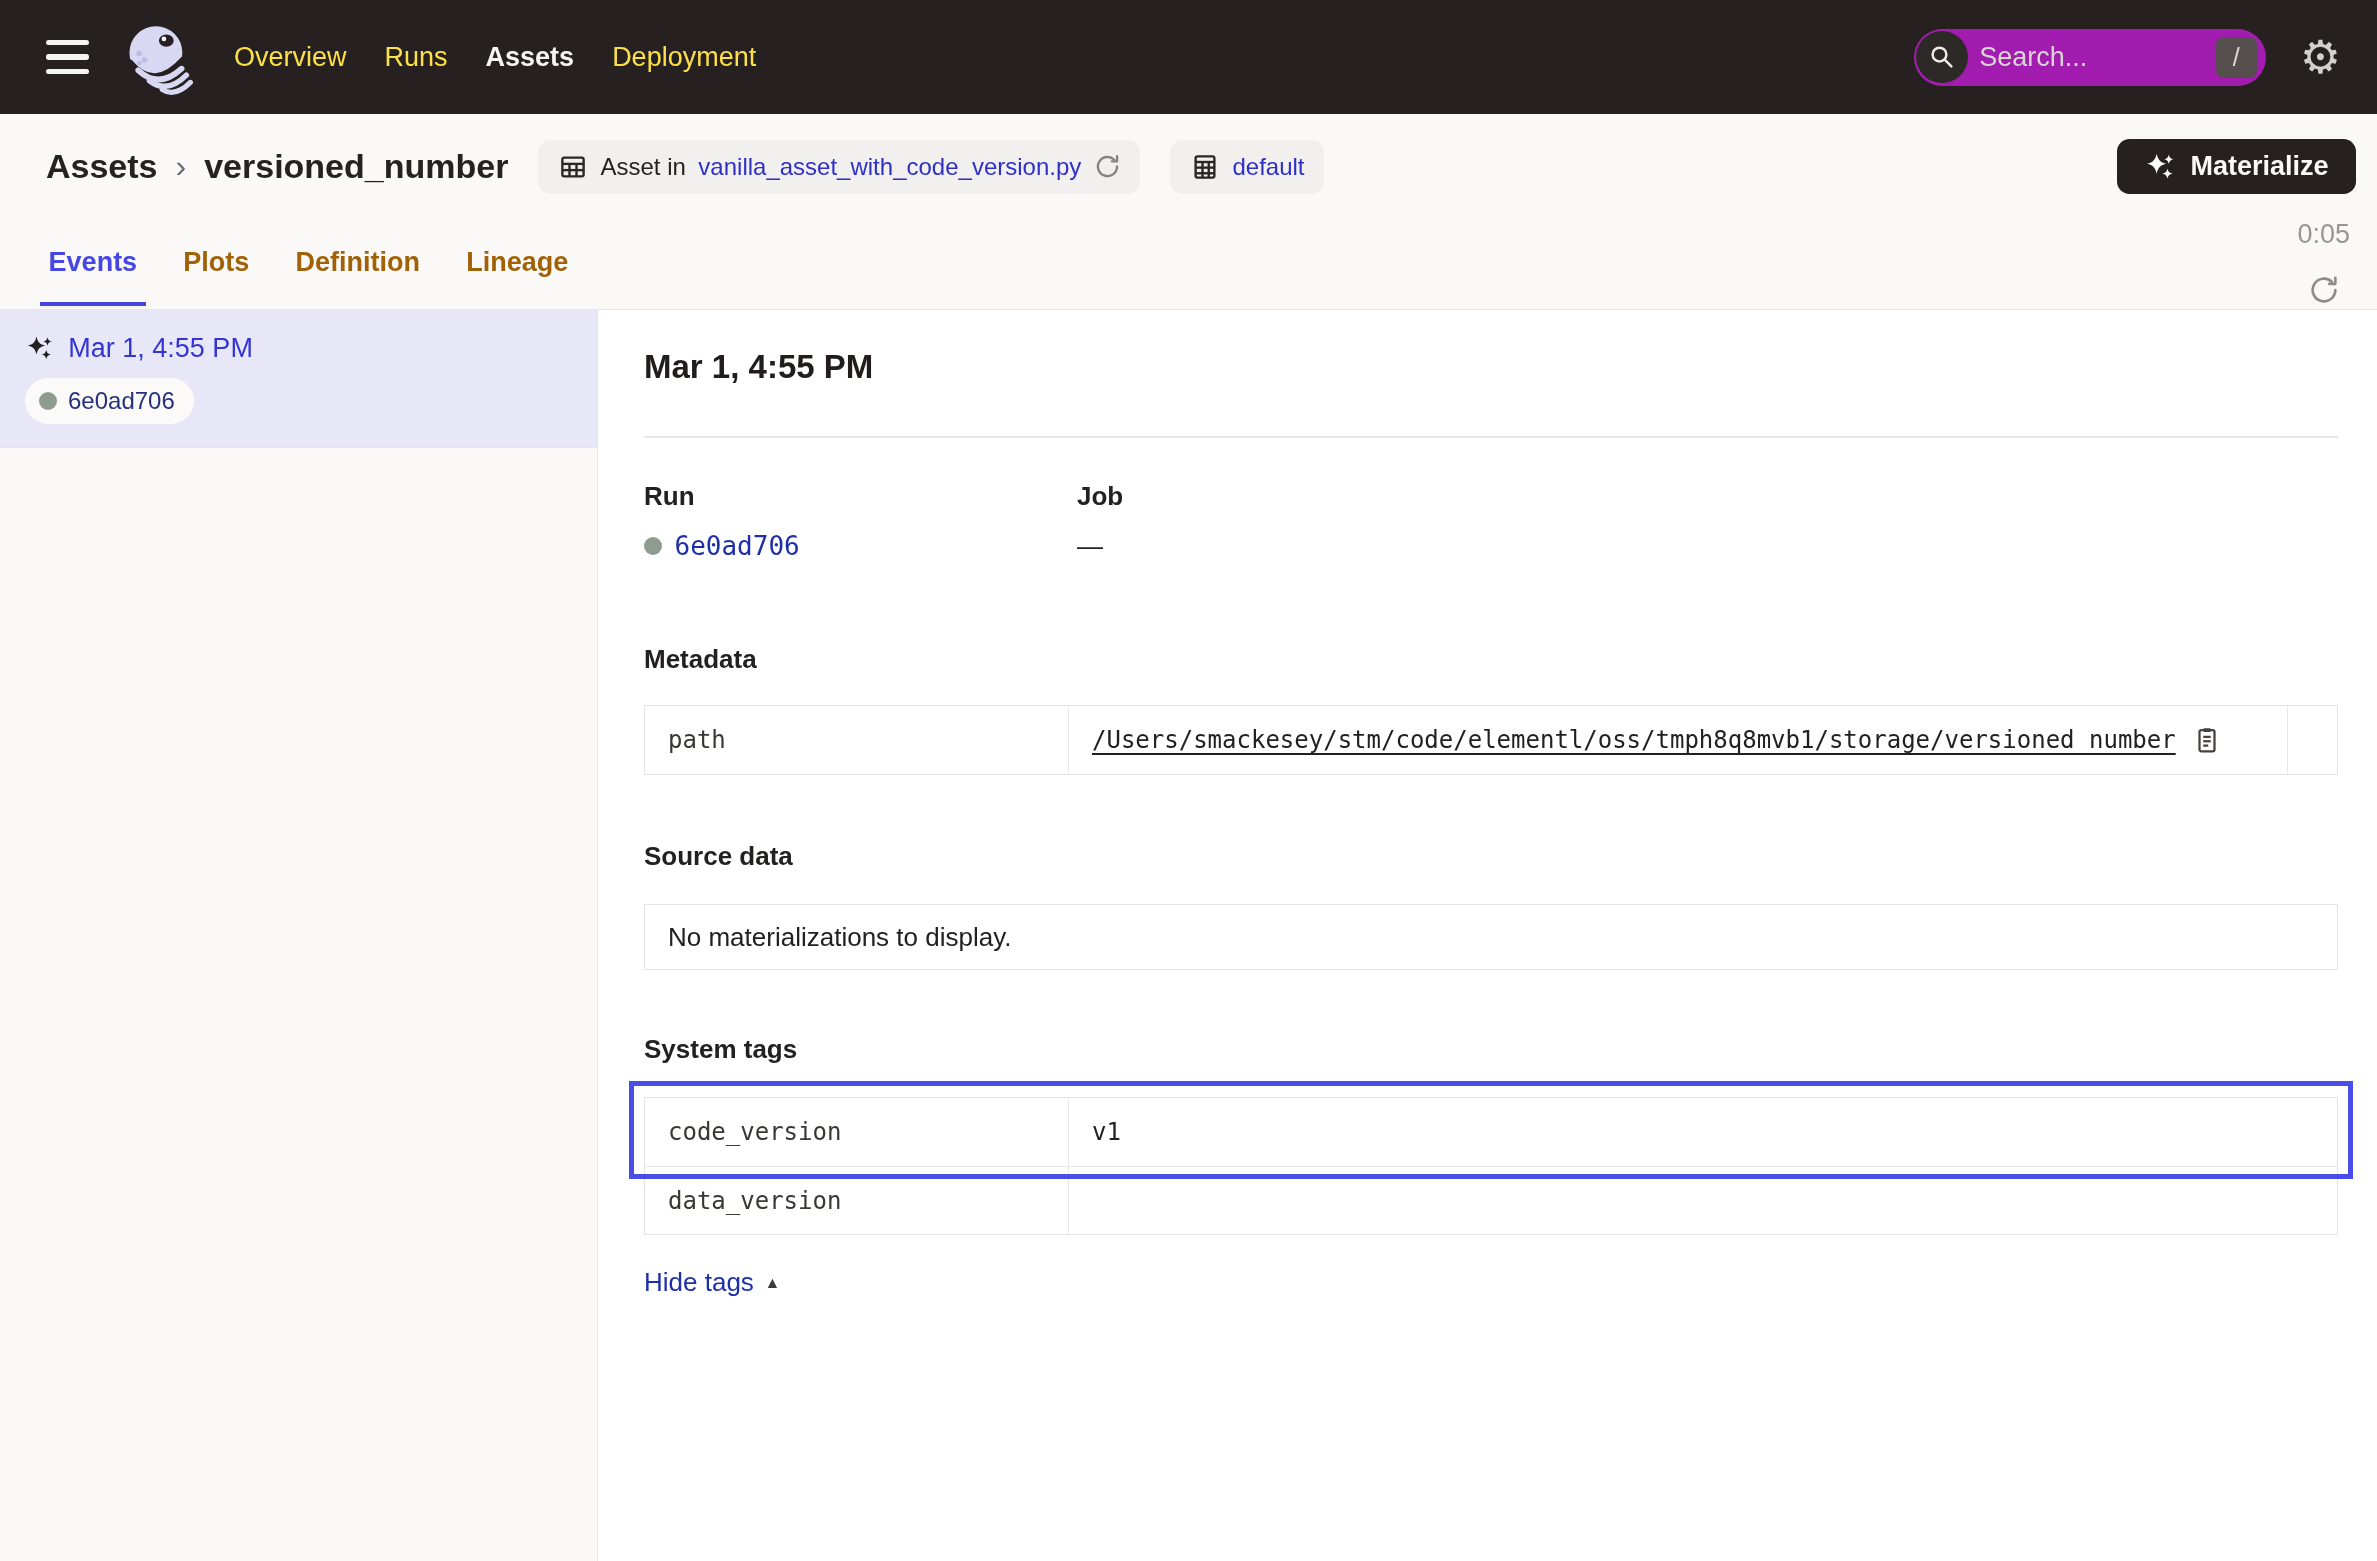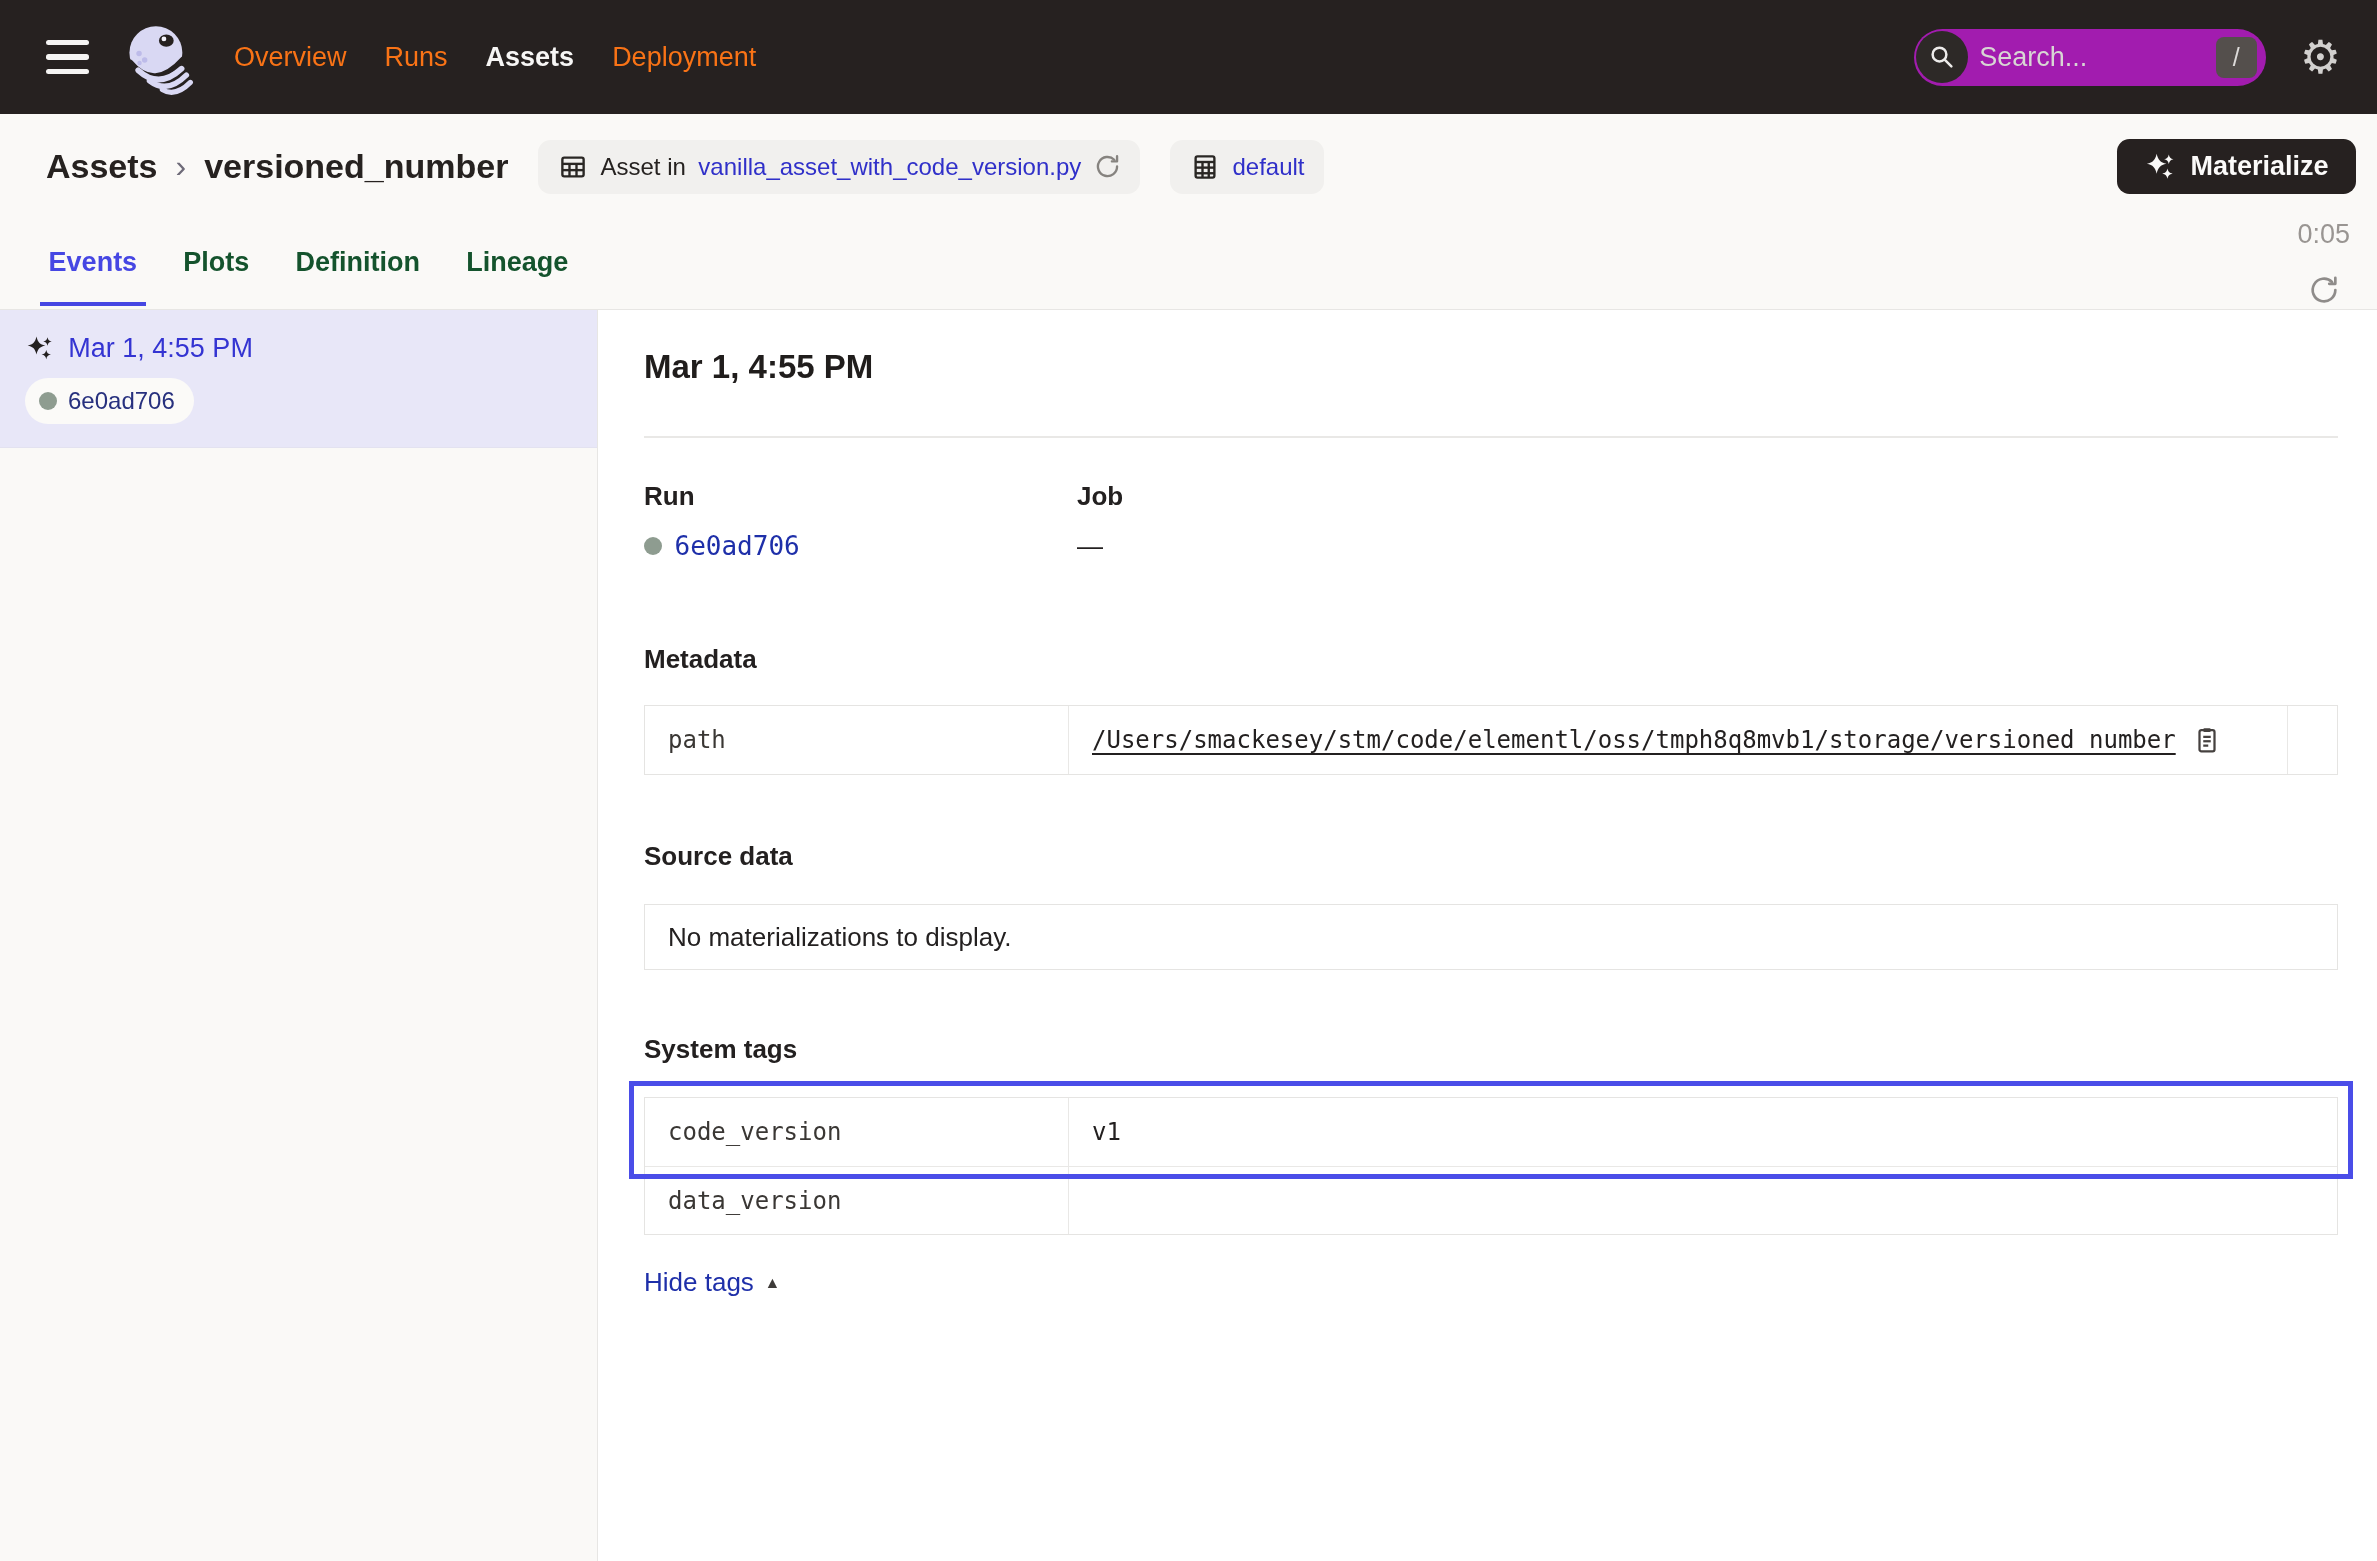--- a/index.html
+++ b/index.html
@@ -17,21 +17,21 @@
 
   
   .topnav{
     height:114px; background:var(--nav_bg); display:flex; align-items:center;
     padding:0 36px 0 46px;
   }
   .hamburger{width:43px; display:flex; flex-direction:column; gap:9px; cursor:pointer; background:none; border:none;}
   .hamburger span{display:block; height:5.4px; background:#F5F4F3; border-radius:2.7px;}
   .logo{width:77px; height:77px; margin-left:30px;}
   .navlinks{display:flex; align-items:center; gap:38px; margin-left:38px;}
-  .navlink{font-size:27px; font-weight:500; color:#f97316; text-decoration:none; cursor:pointer;}
+  .navlink{font-size:27px; font-weight:500; color:#fde047; text-decoration:none; cursor:pointer;}
   .navlink.active{color:#F7F6F5; font-weight:700;}
   .nav-spacer{flex:1;}
   .searchpill{
     width:352px; height:57px; background:#a21caf; border-radius:29px;
     display:flex; align-items:center; padding:0 9px 0 0;
   }
   .search-circle{
     width:52px; height:52px; border-radius:50%; background:#2D2927; margin-left:2.7px;
     display:flex; align-items:center; justify-content:center; flex:none;
   }
@@ -60,21 +60,21 @@
   .pill a{color:var(--link); text-decoration:none; cursor:pointer;}
   .crumb-spacer{flex:1;}
   .materialize-btn{
     display:inline-flex; align-items:center; gap:14.3px; background:#262120; border:none;
     border-radius:12.5px; height:55px; padding:0 27px; cursor:pointer;
   }
   .materialize-btn span{color:#FBFAF9; font-size:27px; font-weight:600;}
   .tabsrow{height:87px; display:flex; align-items:center; padding:0 27px 0 45px;}
   .tab{
     position:relative; height:87px; display:flex; align-items:center; padding:0 3.6px;
-    margin-right:39px; font-size:27px; font-weight:600; color:#14532d; cursor:pointer; text-decoration:none;
+    margin-right:39px; font-size:27px; font-weight:600; color:#a16207; cursor:pointer; text-decoration:none;
   }
   .tab.active{color:var(--accent);}
   .tab.active::after{
     content:""; position:absolute; left:-5.4px; right:-5.4px; bottom:0; height:4.5px; background:var(--accent);
   }
   .tabs-spacer{flex:1;}
   .countdown{display:flex; align-items:center; gap:24px; color:var(--text_gray); font-size:27px;flex-direction:column;}
   .countdown .ricon{color:#8F8C8A;}
 
   

